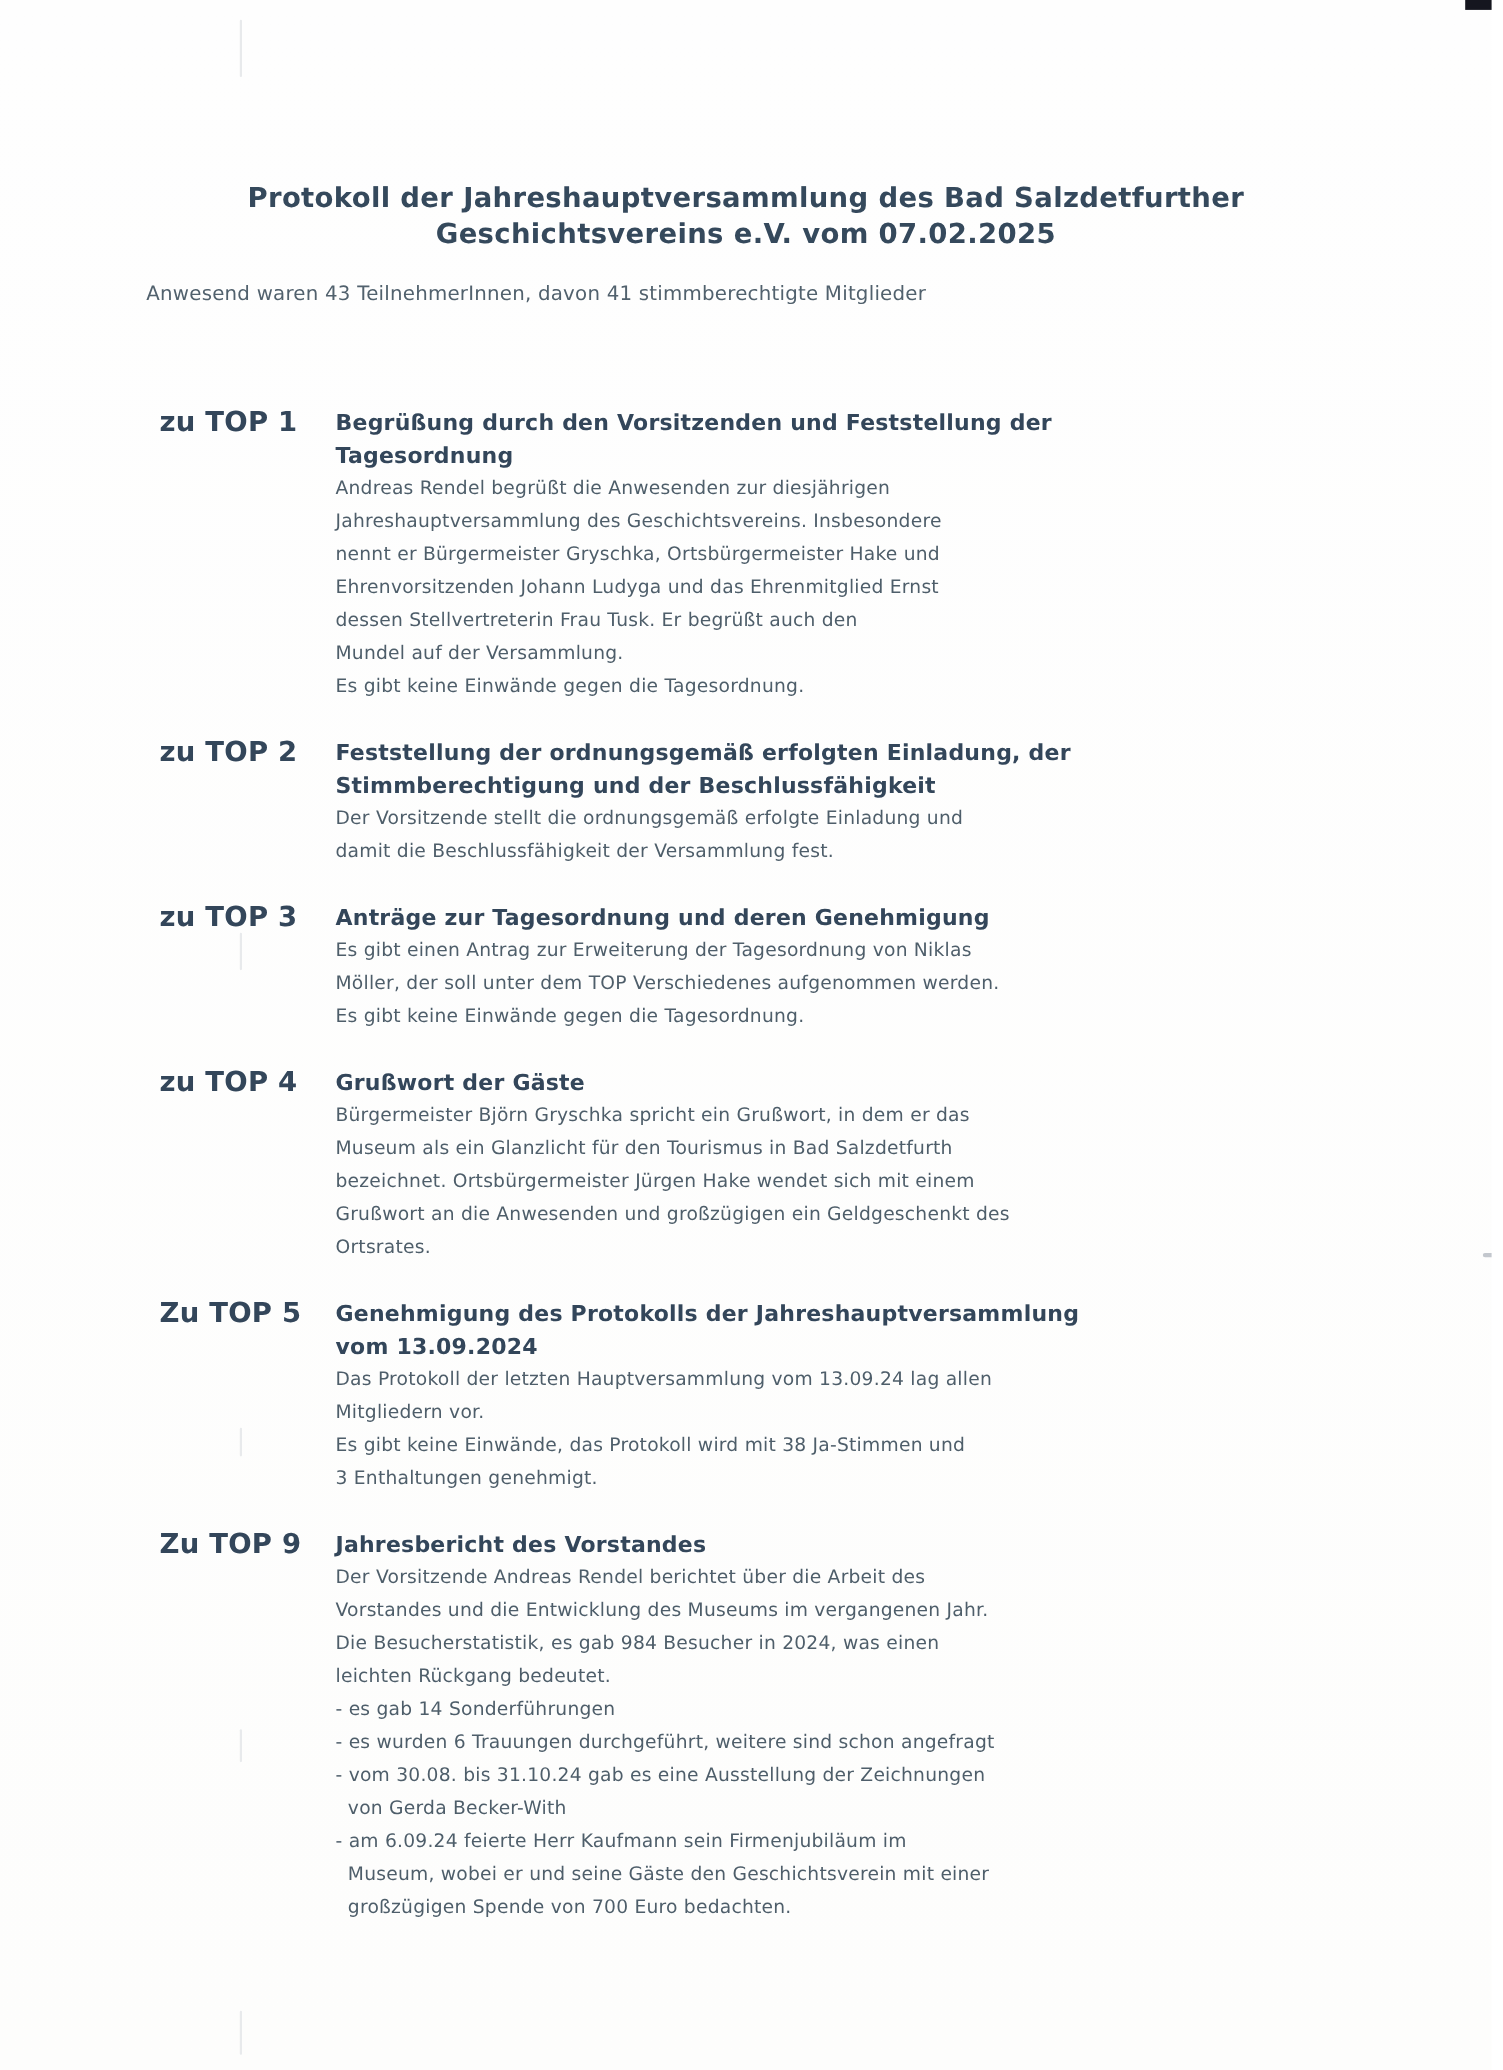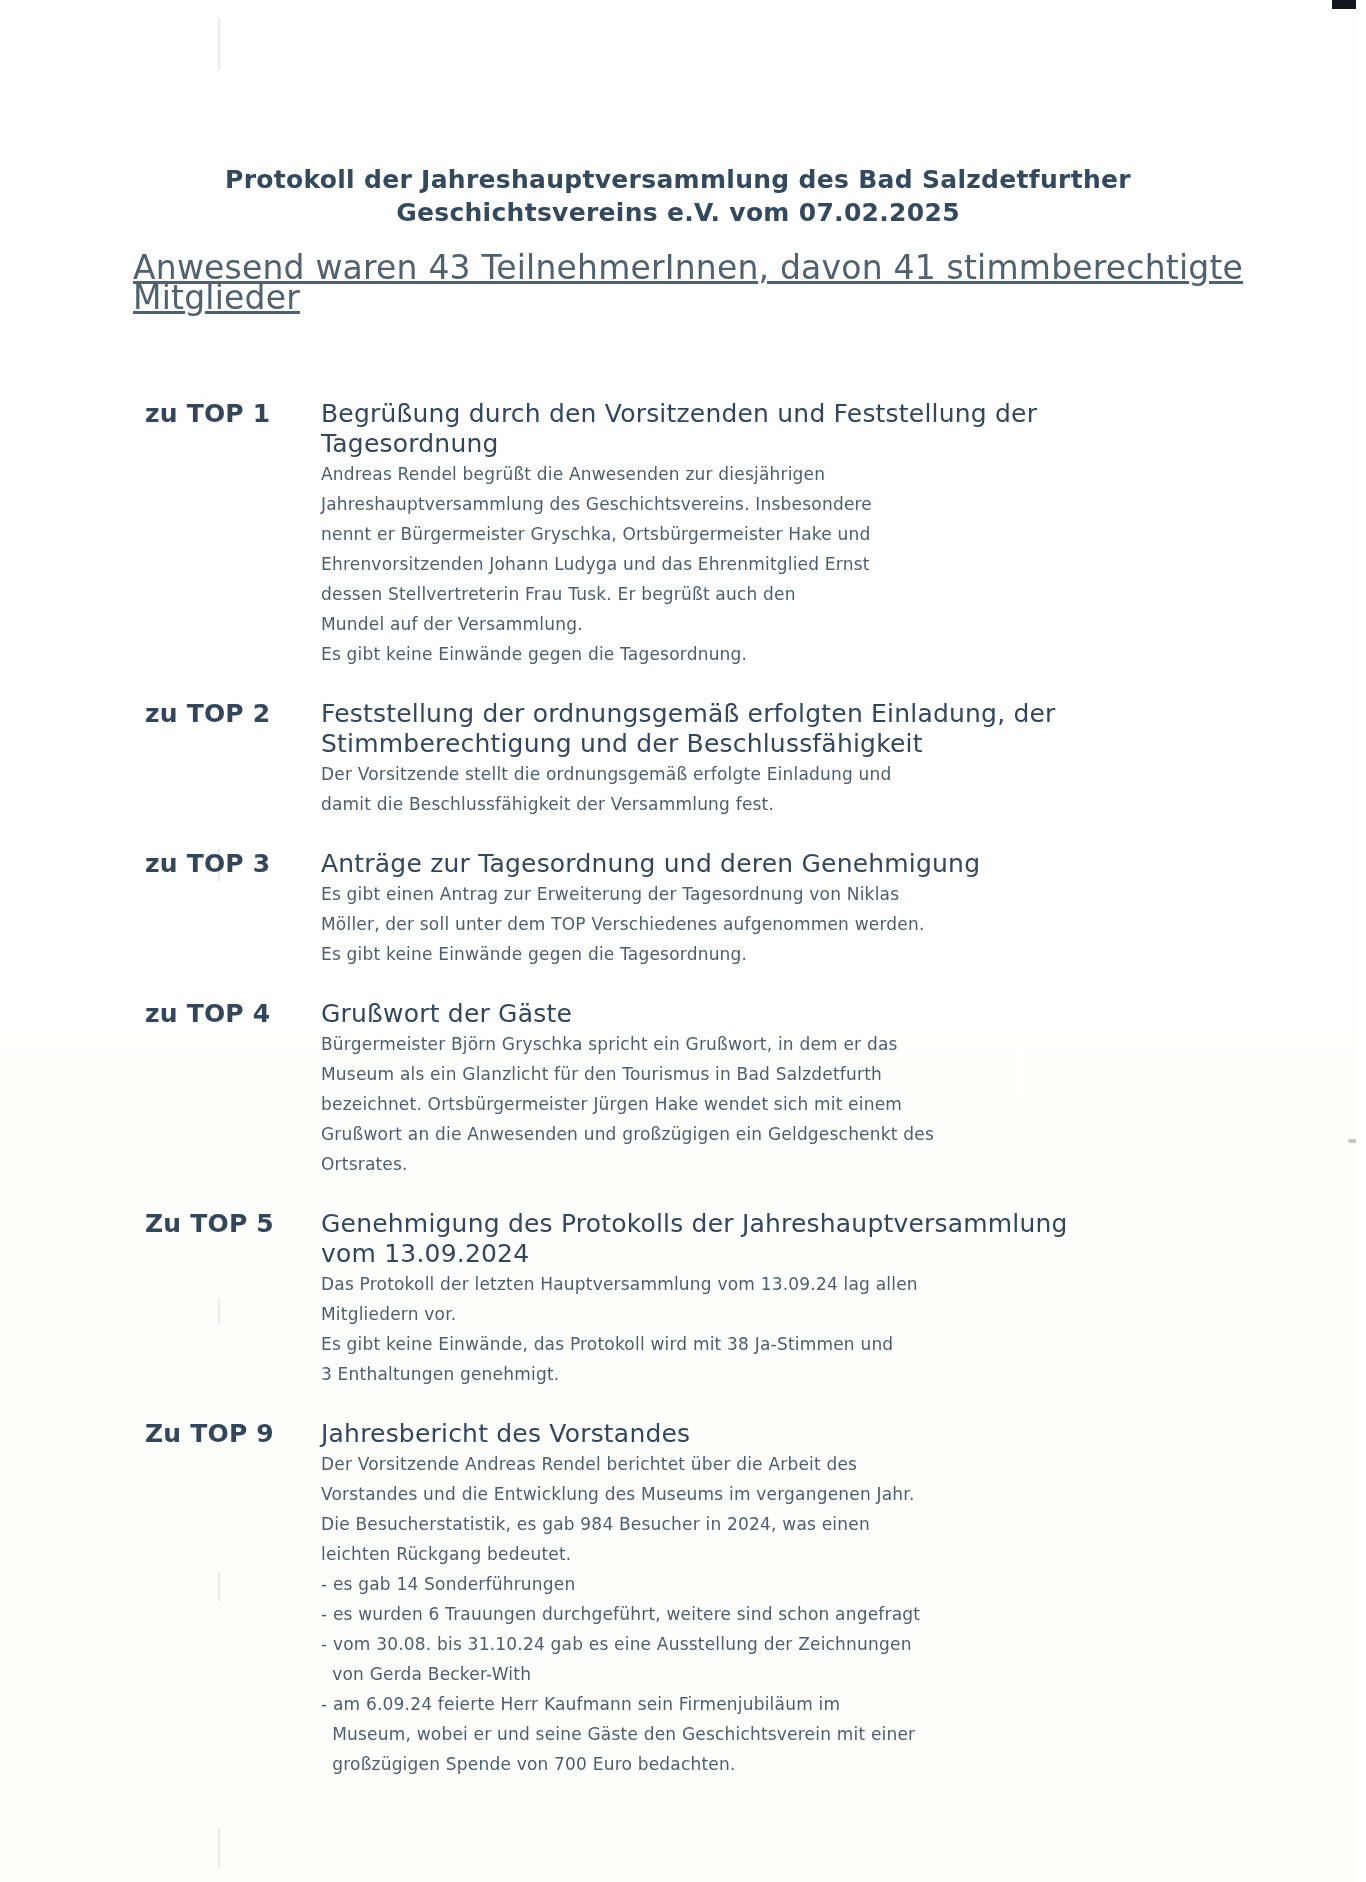--- a/index.html
+++ b/index.html
@@ -26,51 +26,49 @@
     margin: 163px 140px 0 140px;
     text-align: center;
     font-size: 25px;
     line-height: 33px;
     font-weight: bold;
     color: #35495c;
     letter-spacing: 0.3px;
   }
   .intro {
     margin: 24px 0 0 133px;
-    font-size: 33px;
+    font-size: 18px;
     line-height: 30px;
     color: #51616d;
     letter-spacing: 0.2px;
-    text-decoration: underline;
   }
   .sections {
     margin-top: 86px;
   }
   .section-row {
     display: flex;
     align-items: flex-start;
     margin: 0 0 30px 145px;
-    gap: 16px;
   }
   .section-label {
     flex: 0 0 160px;
     font-size: 25px;
     line-height: 30px;
     font-weight: bold;
     color: #33465a;
     letter-spacing: 0.2px;
   }
   .section-content {
     flex: 1 1 auto;
     max-width: 900px;
   }
   .section-heading {
-    font-size: 25px;
-    line-height: 30px;
-    font-weight: normal;
+    font-size: 20px;
+    line-height: 30px;
+    font-weight: bold;
     color: #33465a;
     letter-spacing: 0.2px;
   }
   .section-body {
     font-size: 17px;
     line-height: 30px;
     color: #4e5e6a;
     letter-spacing: 0.2px;
   }
   .body-line {

